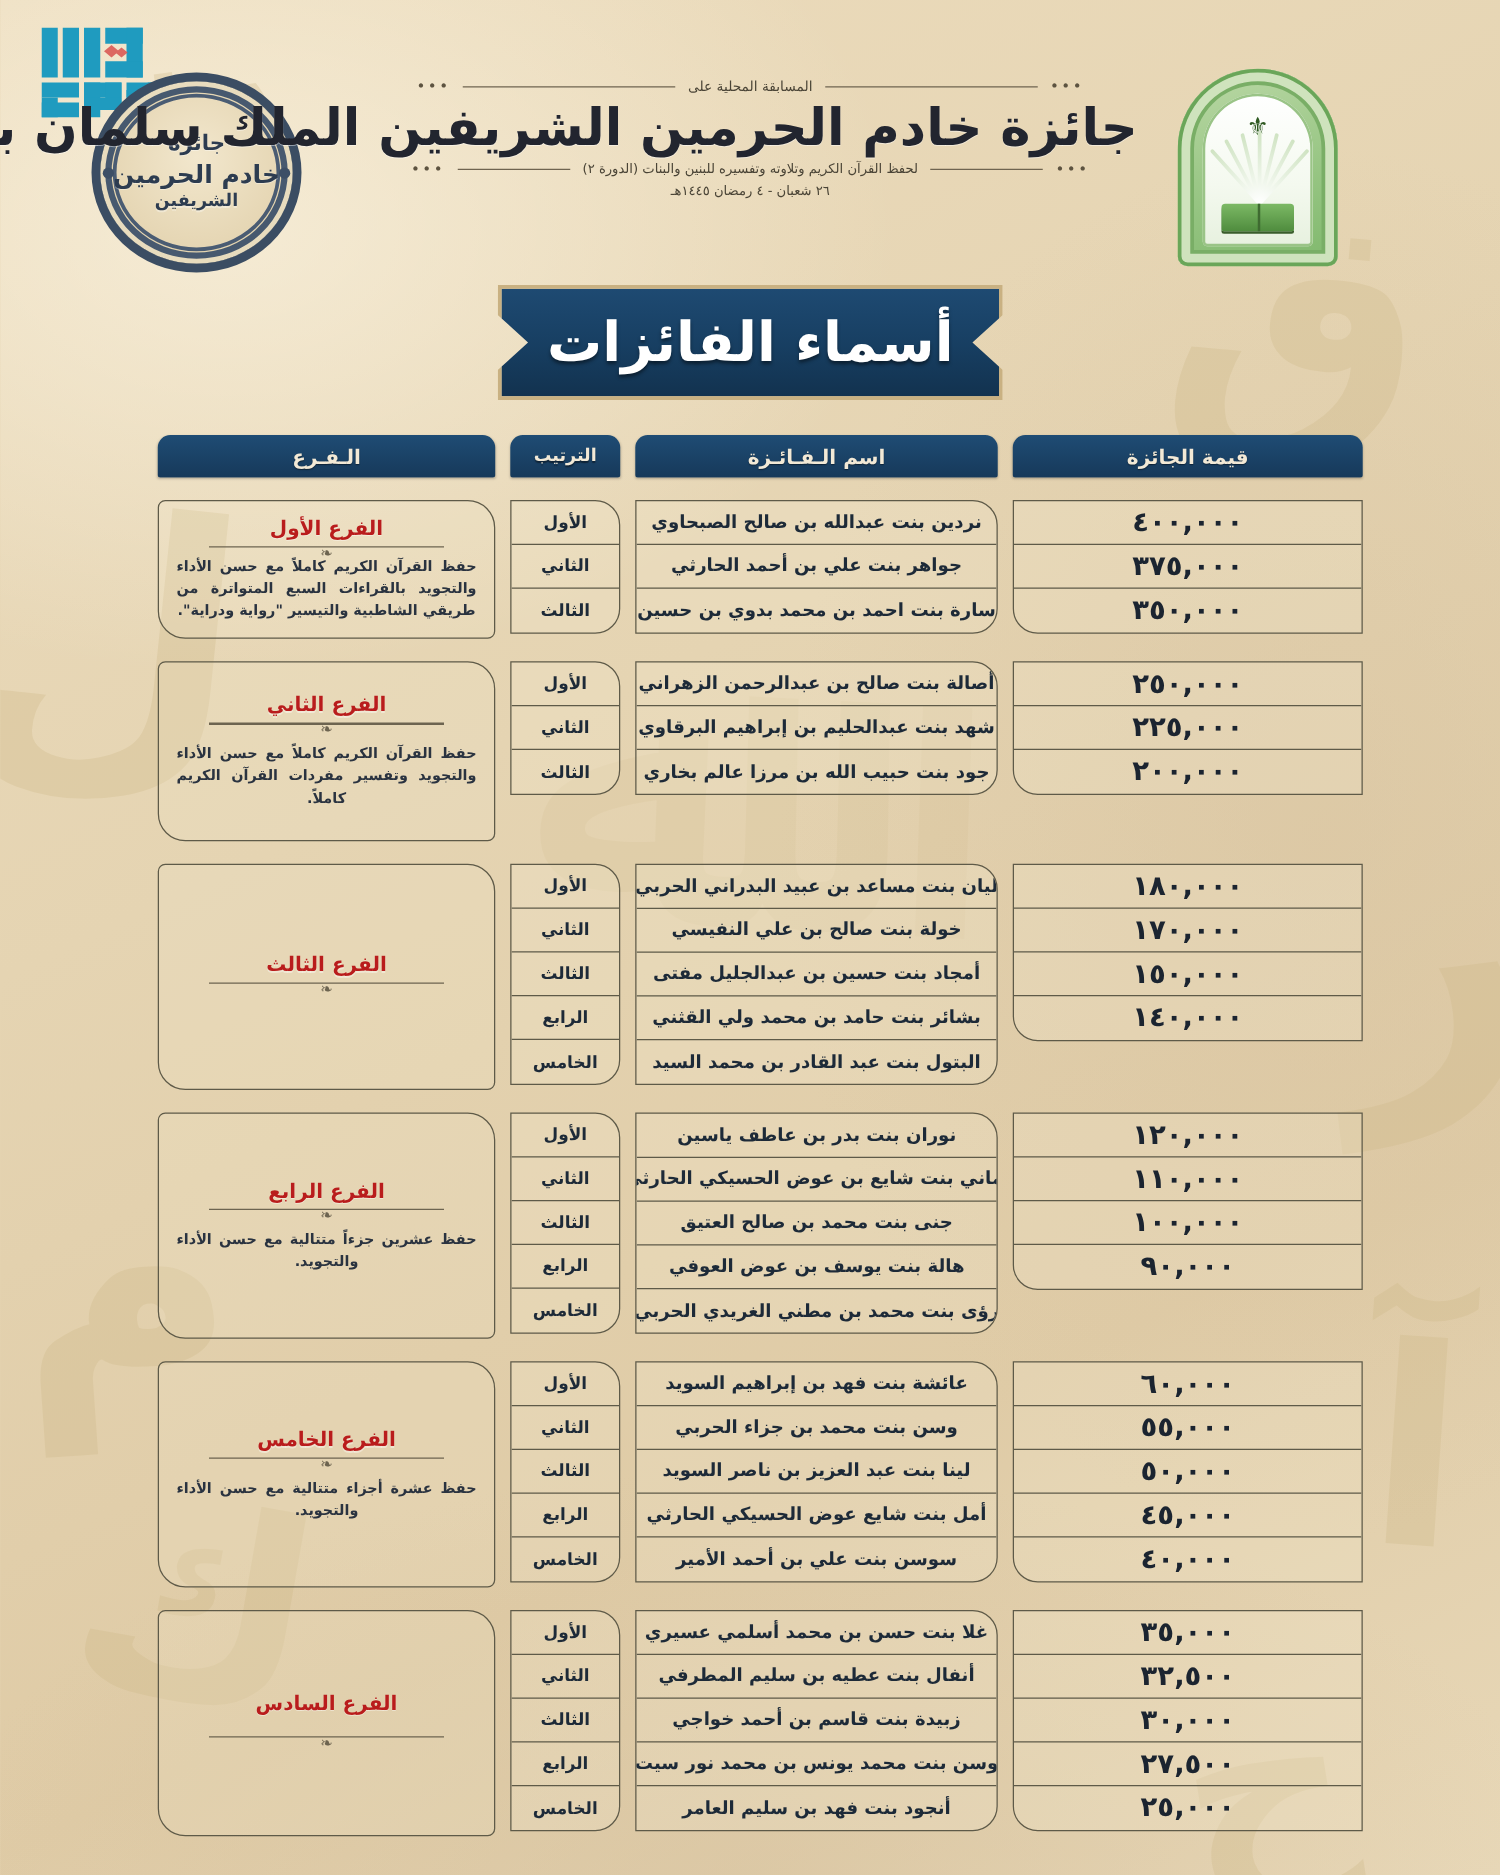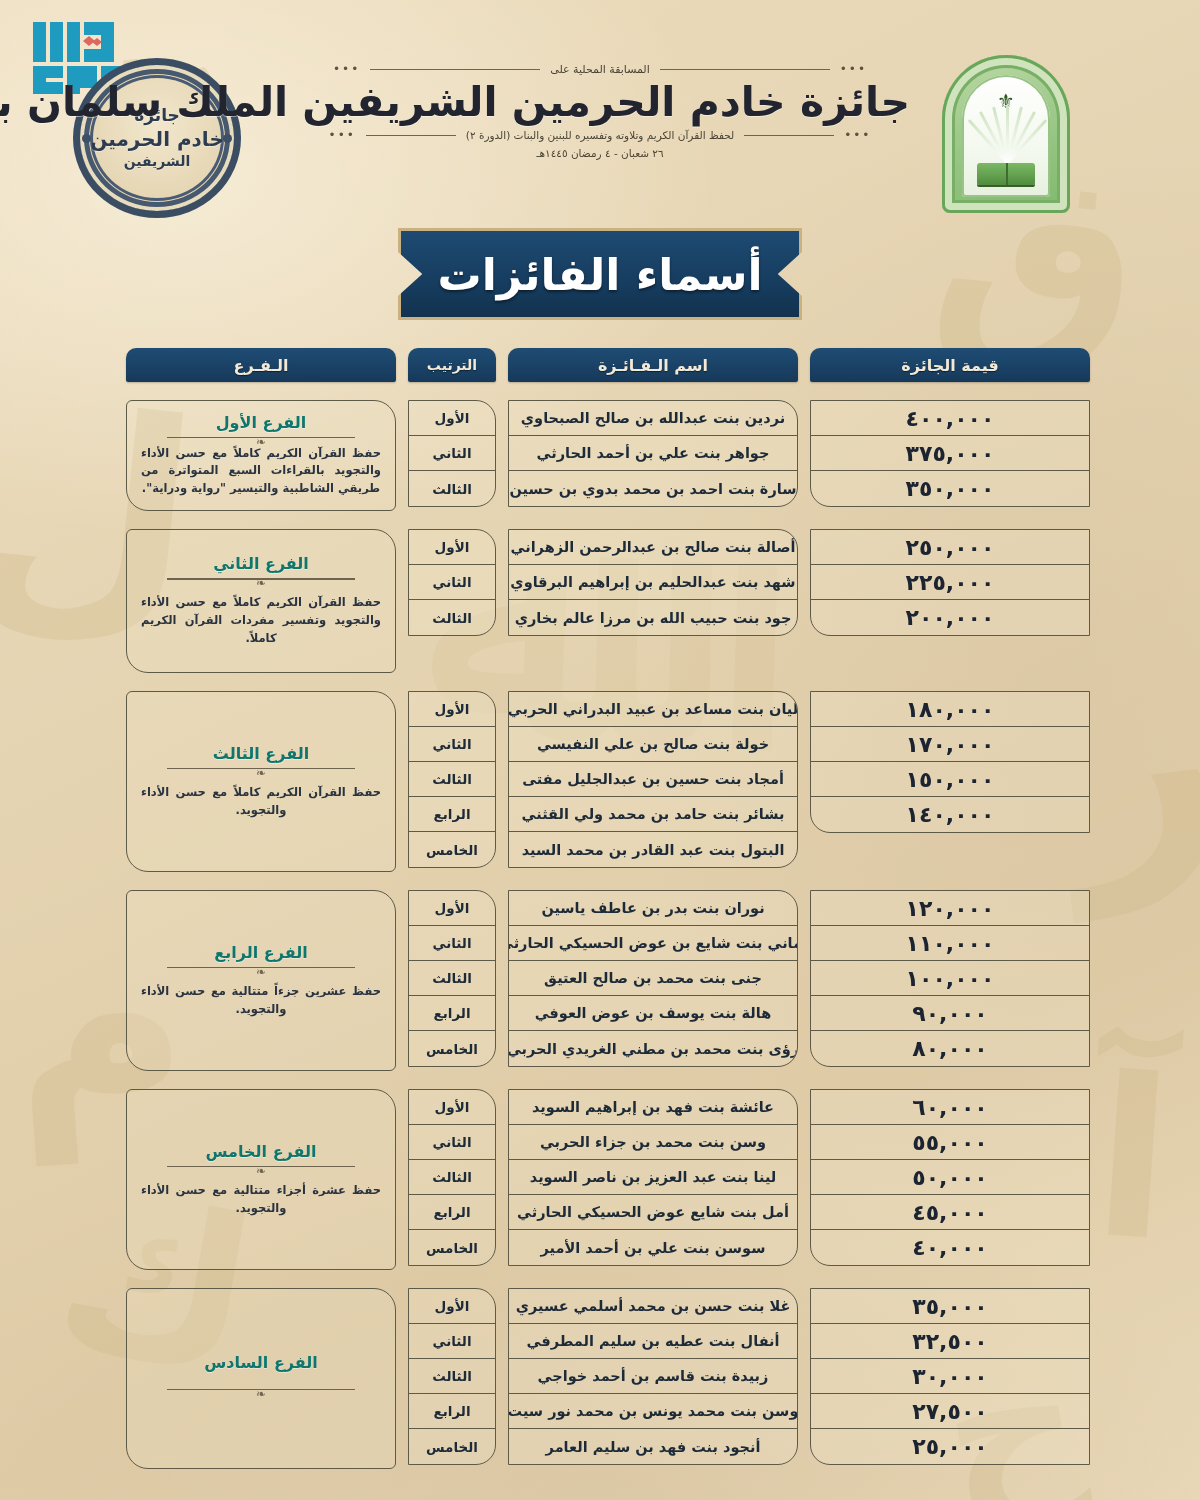--- a/index.html
+++ b/index.html
@@ -214,21 +214,21 @@
   .branch-box{
     border:1.8px solid #5e5a48;
     border-radius:6px 22px 6px 22px;
     background:rgba(242,231,205,.22);
     box-sizing:border-box;
     padding:12px 14px;
     display:flex;flex-direction:column;align-items:center;justify-content:center;
     text-align:center;
   }
   .branch-title{
-    font-size:16px;font-weight:700;color:#0f766e;margin-bottom:5px;
+    font-size:16px;font-weight:700;color:#b91c1c;margin-bottom:5px;
     text-shadow:0 1px 0 rgba(255,255,255,.4);
   }
   .branch-sep{
     width:78%;height:9px;margin:0 0 7px;position:relative;
   }
   .branch-sep:before{
     content:"";position:absolute;top:0;left:0;right:0;height:1.4px;background:#6d6450;
   }
   .branch-sep:after{
     content:"❧";position:absolute;top:-1px;left:50%;transform:translateX(-50%);
@@ -441,32 +441,30 @@
               <div class="cell rank">الثاني</div>
               <div class="cell rank">الثالث</div>
               <div class="cell rank">الرابع</div>
               <div class="cell rank">الخامس</div>
             </div>
           </div>
           <div class="col-branch">
             <div class="branch-box">
               <div class="branch-title">الفرع الثالث</div>
               <div class="branch-sep"></div>
-              <div class="branch-desc">حفظ القرآن الكريم كاملاً مع حسن الأداء والتجويد.</div>
             </div>
           </div>
         </div>
         <div class="group g4">
           <div class="col-prize">
             <div class="cellbox">
               <div class="cell prize">١٢٠,٠٠٠</div>
               <div class="cell prize">١١٠,٠٠٠</div>
               <div class="cell prize">١٠٠,٠٠٠</div>
               <div class="cell prize">٩٠,٠٠٠</div>
-              <div class="cell prize">٨٠,٠٠٠</div>
             </div>
           </div>
           <div class="col-name">
             <div class="cellbox">
               <div class="cell name">نوران بنت بدر بن عاطف ياسين</div>
               <div class="cell name">أماني بنت شايع بن عوض الحسيكي الحارثي</div>
               <div class="cell name">جنى بنت محمد بن صالح العتيق</div>
               <div class="cell name">هالة بنت يوسف بن عوض العوفي</div>
               <div class="cell name">رؤى بنت محمد بن مطني الغريدي الحربي</div>
             </div>

